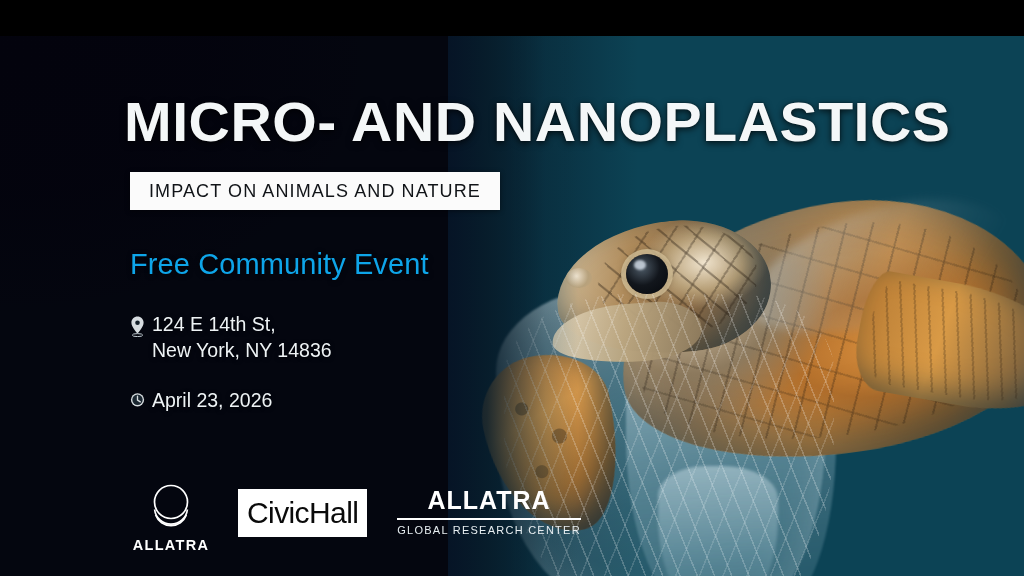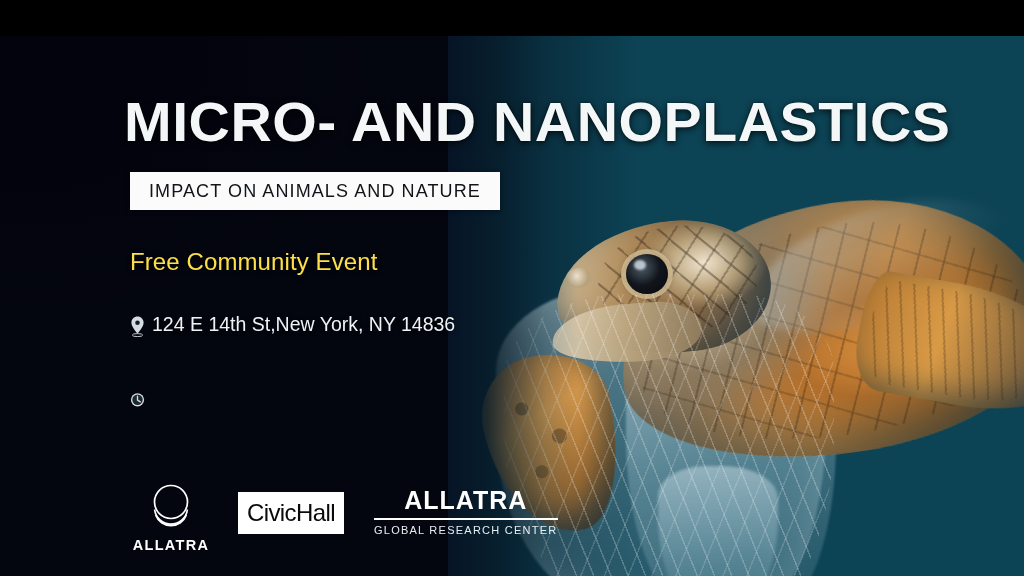--- a/index.html
+++ b/index.html
@@ -242,23 +242,23 @@
   .subtitle-text {
     font-size:18px;
     font-weight:400;
     letter-spacing:1.1px;
     color:#111418;
     white-space:nowrap;
   }
 
   .free-event {
     position:absolute; left:130px; top:212px;
-    font-size:24px;
+    font-size:29px;
     font-weight:400;
-    color:#fde047;
+    color:#0ea5e9;
     letter-spacing:0.1px;
     text-shadow:0 1px 5px rgba(0,0,0,0.6);
   }
 
   .info-row {
     position:absolute;
     display:flex;
     align-items:flex-start;
     gap:7px;
     color:#eef3f5;
@@ -268,21 +268,21 @@
   }
   .info-row.location { left:130px; top:276px; }
   .info-row.datetime { left:130px; top:352px; }
   .info-icon {
     flex:0 0 auto;
     width:15px; height:21px;
     margin-top:4px;
     display:block;
     opacity:0.92;
   }
-  .info-lines { display:flex; flex-direction:row; }
+  .info-lines { display:flex; flex-direction:column; }
   .info-line { white-space:nowrap; }
 
   
   .logos {
     position:absolute; left:130px; top:437px;
     display:flex; align-items:center; gap:0;
     height:80px;
   }
   .logo-allatra {
     width:82px; height:80px;
@@ -296,21 +296,21 @@
     font-size:14.5px; font-weight:700; letter-spacing:1.3px; color:#ffffff;
   }
 
   .logo-civic {
     margin-left:26px;
     background:#ffffff;
     padding:7px 9px;
     display:flex; align-items:center; justify-content:center;
   }
   .civic-word {
-    font-size:24px; font-weight:400; color:#0a0a0a; letter-spacing:-0.6px;
+    font-size:30px; font-weight:400; color:#0a0a0a; letter-spacing:-0.6px;
     font-family:"Liberation Sans", sans-serif;
   }
 
   .logo-grc {
     margin-left:30px;
     display:flex; flex-direction:column; align-items:center;
     padding-bottom:2px;
   }
   .grc-word { font-size:25px; font-weight:700; letter-spacing:1px; color:#ffffff; line-height:1; }
   .grc-rule { width:100%; height:2px; background:#ffffff; margin:5px 0 4px; }
@@ -375,20 +375,21 @@
       </div>
     </div>
 
     <div class="info-row datetime">
       <svg class="info-icon" viewBox="0 0 15 21">
         <circle cx="7.5" cy="7.8" r="6.6" fill="#e9eff2"></circle>
         <circle cx="7.5" cy="7.8" r="5.2" fill="#1d2a34"></circle>
         <path d="M7.5 4.2v3.9l2.8 1.8" stroke="#e9eff2" stroke-width="1.35" fill="none" stroke-linecap="round"></path>
       </svg>
       <div class="info-lines">
+        <span class="info-line">April 23, 2026</span>
       </div>
     </div>
 
     <div class="logos">
 
       <div class="logo-allatra">
         <div class="allatra-mark">
           <svg width="48" height="50" viewBox="0 0 48 50">
             <circle cx="24" cy="19" r="16.5" fill="none" stroke="#ffffff" stroke-width="1.7"></circle>
             <path d="M7.6 26.5a16.5 16.5 0 0 0 32.8 0" fill="none" stroke="#ffffff" stroke-width="1.7"></path>

